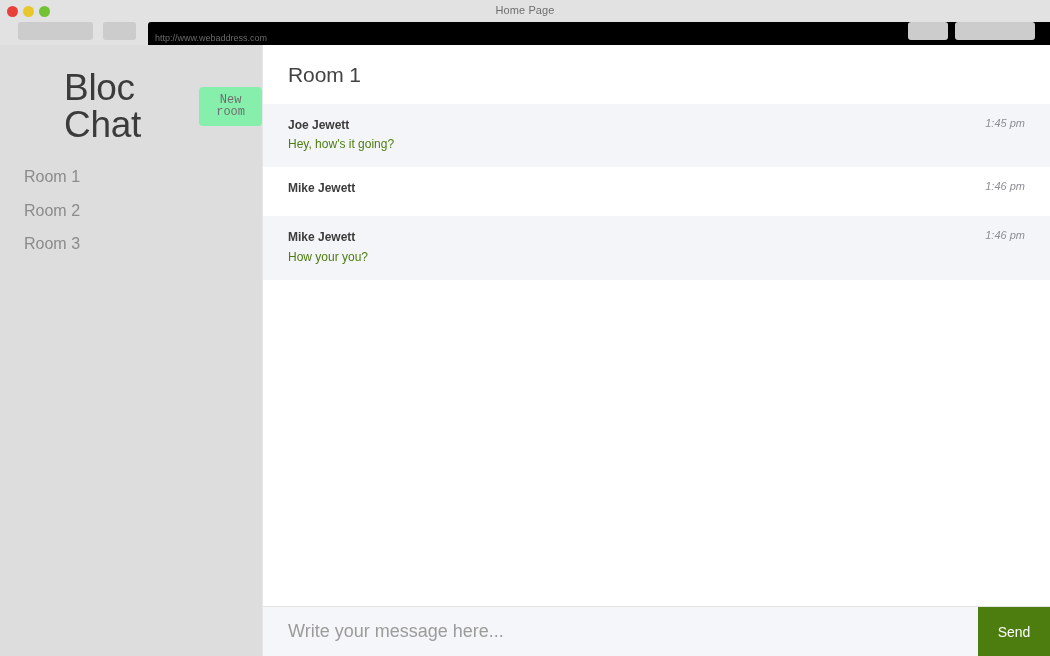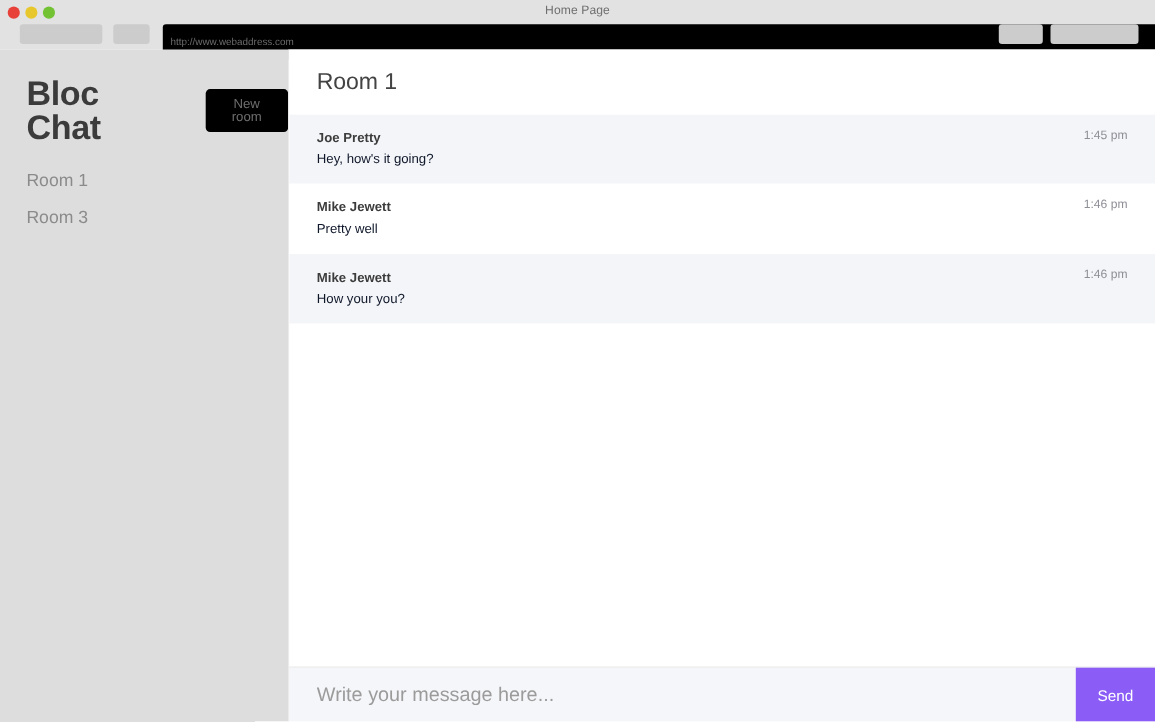--- a/index.html
+++ b/index.html
@@ -108,35 +108,36 @@
     box-sizing: border-box;
     flex: 0 0 262px;
     position: relative;
   }
   .brand-row {
     display: flex;
     align-items: center;
     padding: 24px 0 0 24px;
   }
   .brand-title {
-    font-size: 31px;
+    font-size: 37px;
     color: #3b3b3b;
-    font-weight: 700;
+    font-weight: 400;
     letter-spacing: -.3px;
     line-height: 1;
+    margin-left: 40px;
   }
   .new-room-btn {
     margin-left: 29px;
-    background: #000000;
+    background: #86efac;
     border: none;
     border-radius: 4px;
     padding: 7px 12px 8px 12px;
     font-size: 12px;
     color: #6e6e6e;
-    font-family: Liberation Sans, sans-serif;
+    font-family: Liberation Mono, monospace;
     cursor: pointer;
     line-height: 1;
   }
   .room-list {
     list-style: none;
     margin: 17px 0 0 0;
     padding: 0;
   }
   .room-item {
     padding: 6px 0 6px 24px;
@@ -187,29 +188,30 @@
   .message.stripe { background: #f4f5f8; }
   .message.plain  { background: #ffffff; }
   .msg-author {
     font-size: 12px;
     font-weight: bold;
     color: #3c3c3c;
     line-height: 1.45;
   }
   .msg-text {
     font-size: 12px;
-    color: #0f172a;
+    color: #4d7c0f;
     line-height: 1.5;
     margin-top: 1px;
   }
   .msg-time {
     position: absolute;
     right: 25px;
     top: 13px;
     font-size: 11px;
+    font-style: italic;
     color: #8e8e96;
   }
 
   
   .composer {
     flex: 0 0 50px;
     height: 50px;
     display: flex;
     border-top: 1px solid #e4e4e4;
     box-sizing: border-box;
@@ -223,21 +225,21 @@
     font-size: 18px;
     color: #555555;
     font-family: "Liberation Sans", sans-serif;
   }
   .composer-input::placeholder {
     color: #9b9b9b;
     opacity: 1;
   }
   .send-button {
     flex: 0 0 72px;
-    background: #8b5cf6;
+    background: #4d7c0f;
     color: #ffffff;
     border: none;
     font-size: 14px;
     font-family: "Liberation Sans", sans-serif;
     cursor: pointer;
     display: flex;
     align-items: center;
     justify-content: center;
   }
 </style>
@@ -271,42 +273,42 @@
 
   <aside class="sidebar">
 
     <div class="brand-row">
       <div class="brand-title">Bloc Chat</div>
       <button class="new-room-btn">New room</button>
     </div>
 
     <ul class="room-list">
       <li class="room-item">Room 1</li>
+      <li class="room-item">Room 2</li>
       <li class="room-item">Room 3</li>
     </ul>
 
   </aside>
 
   <section class="main">
 
     <div class="room-header">
       <h1 class="room-header-title">Room 1</h1>
     </div>
 
     <div class="message-list">
 
       <div class="message stripe">
-        <div class="msg-author">Joe Pretty</div>
+        <div class="msg-author">Joe Jewett</div>
         <div class="msg-text">Hey, how's it going?</div>
         <div class="msg-time">1:45 pm</div>
       </div>
 
       <div class="message plain">
         <div class="msg-author">Mike Jewett</div>
-        <div class="msg-text">Pretty well</div>
         <div class="msg-time">1:46 pm</div>
       </div>
 
       <div class="message stripe">
         <div class="msg-author">Mike Jewett</div>
         <div class="msg-text">How your you?</div>
         <div class="msg-time">1:46 pm</div>
       </div>
 
     </div>

